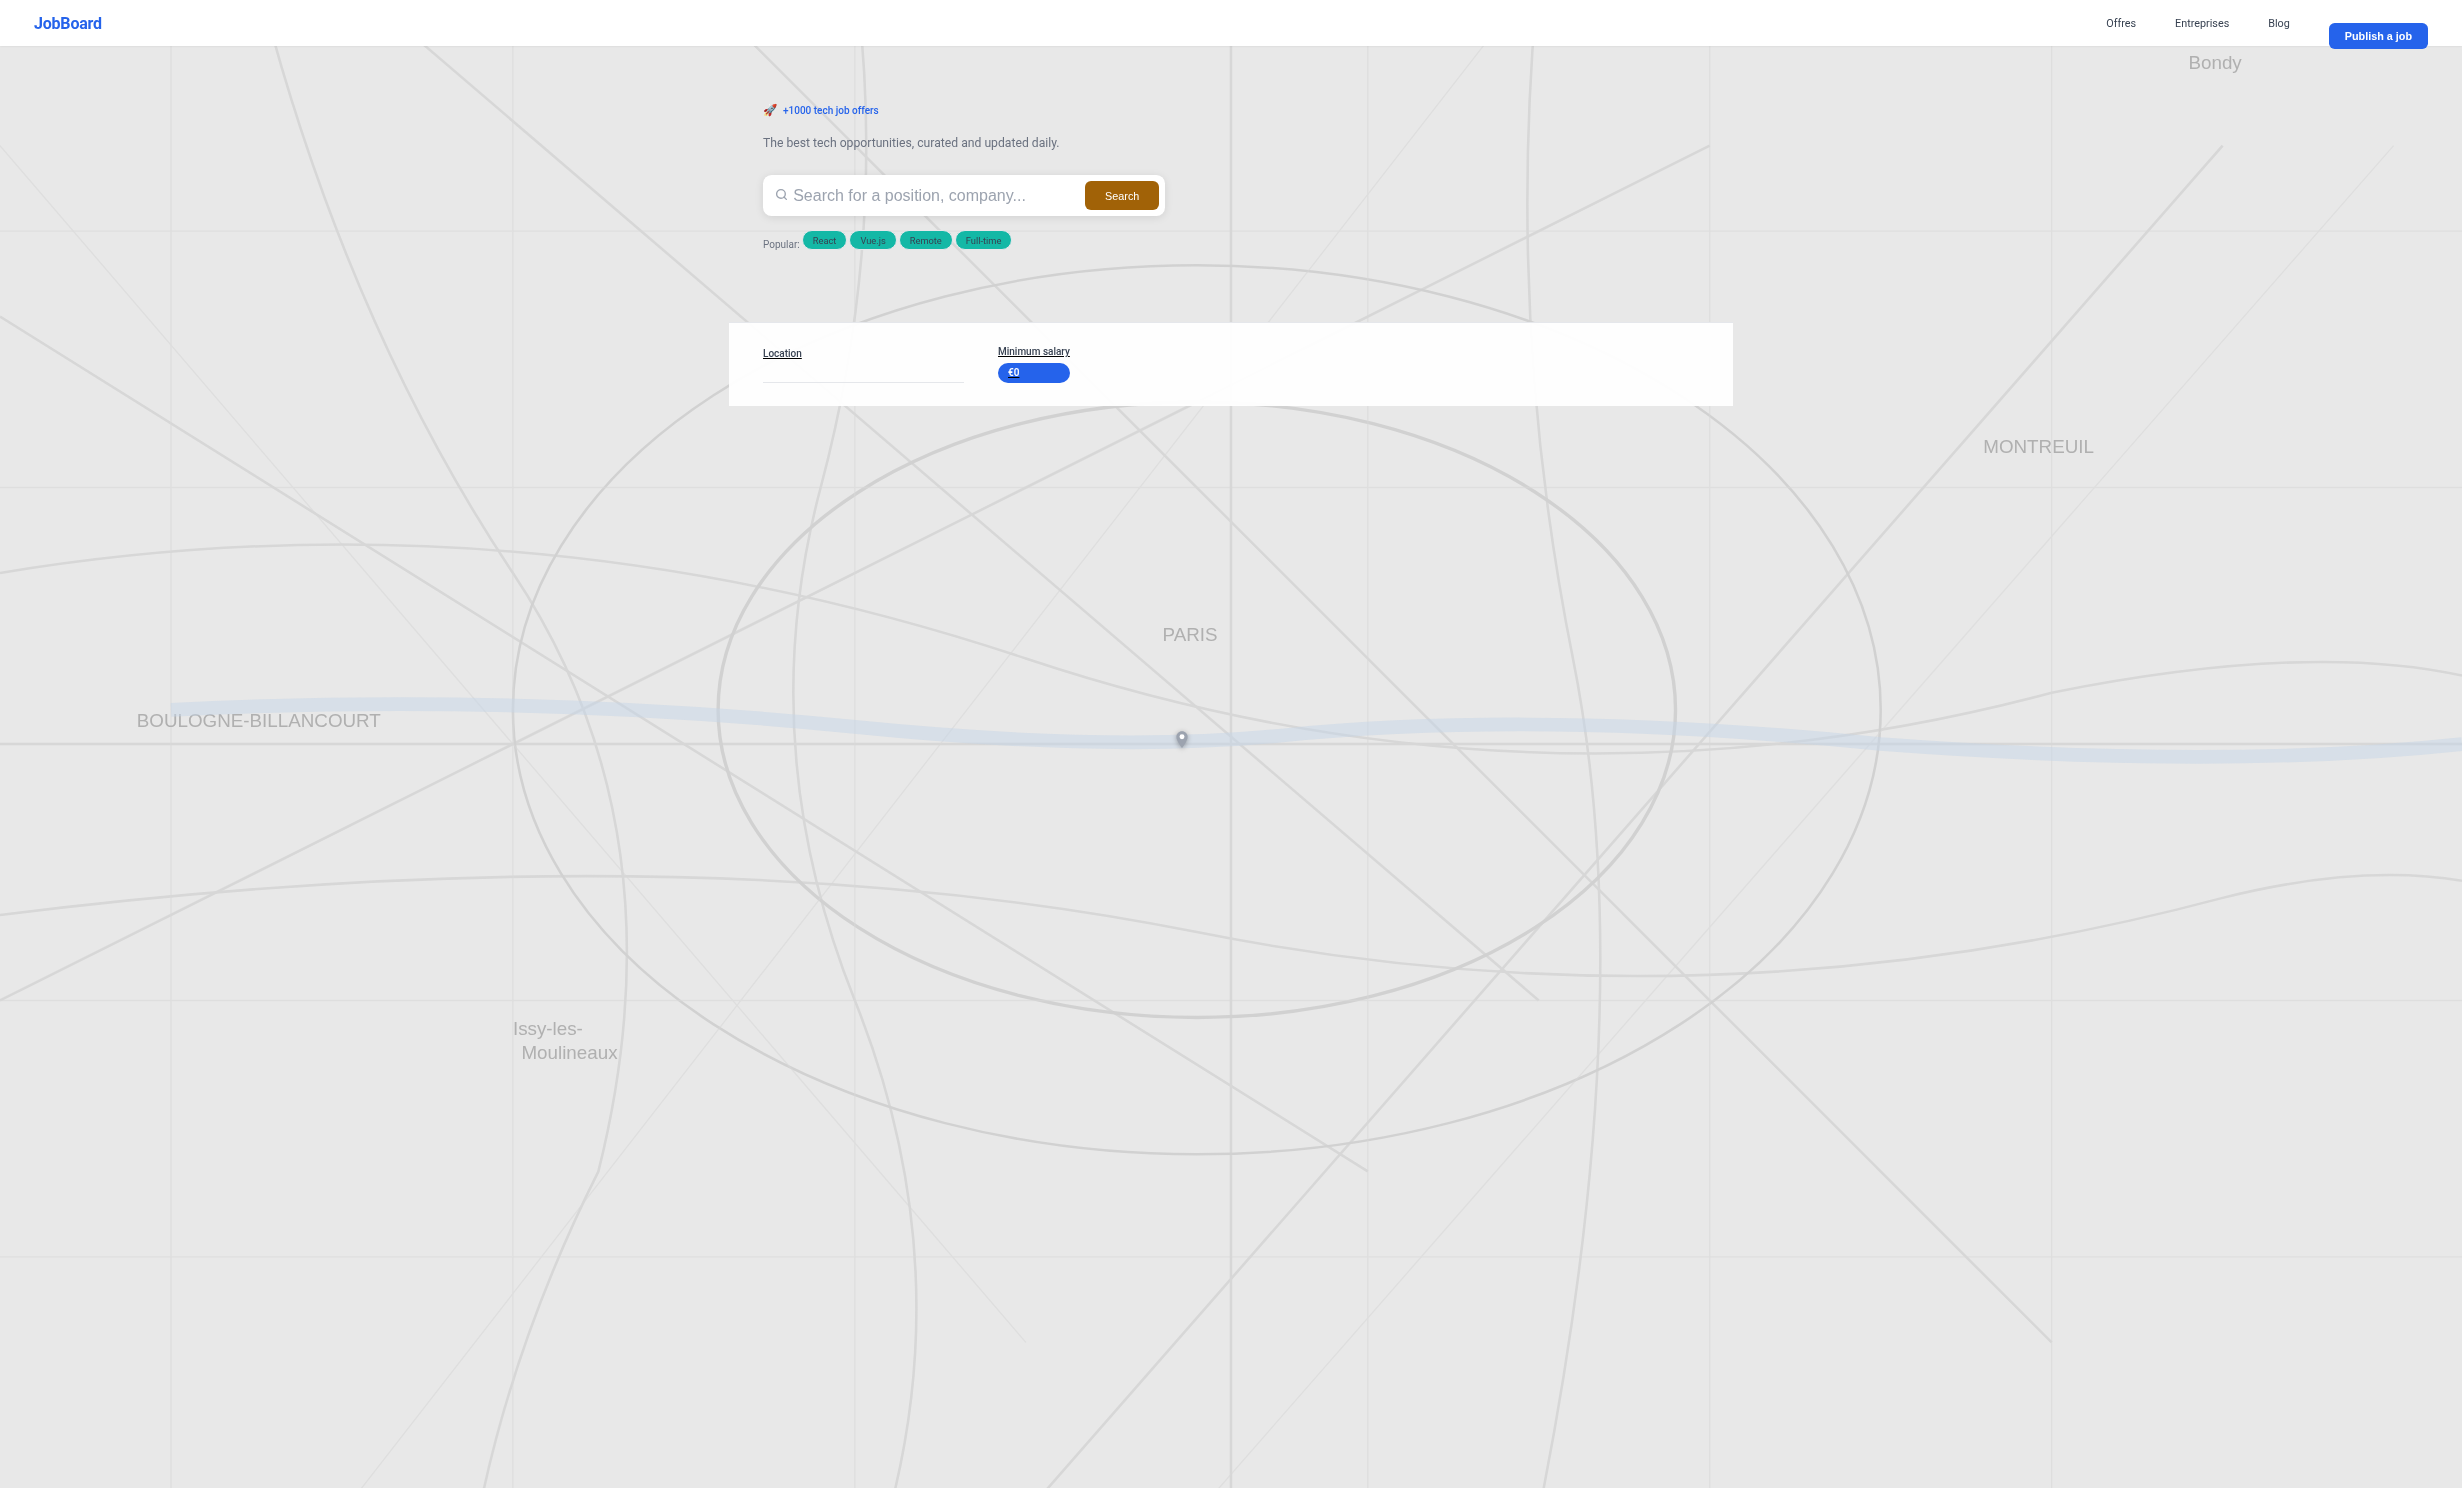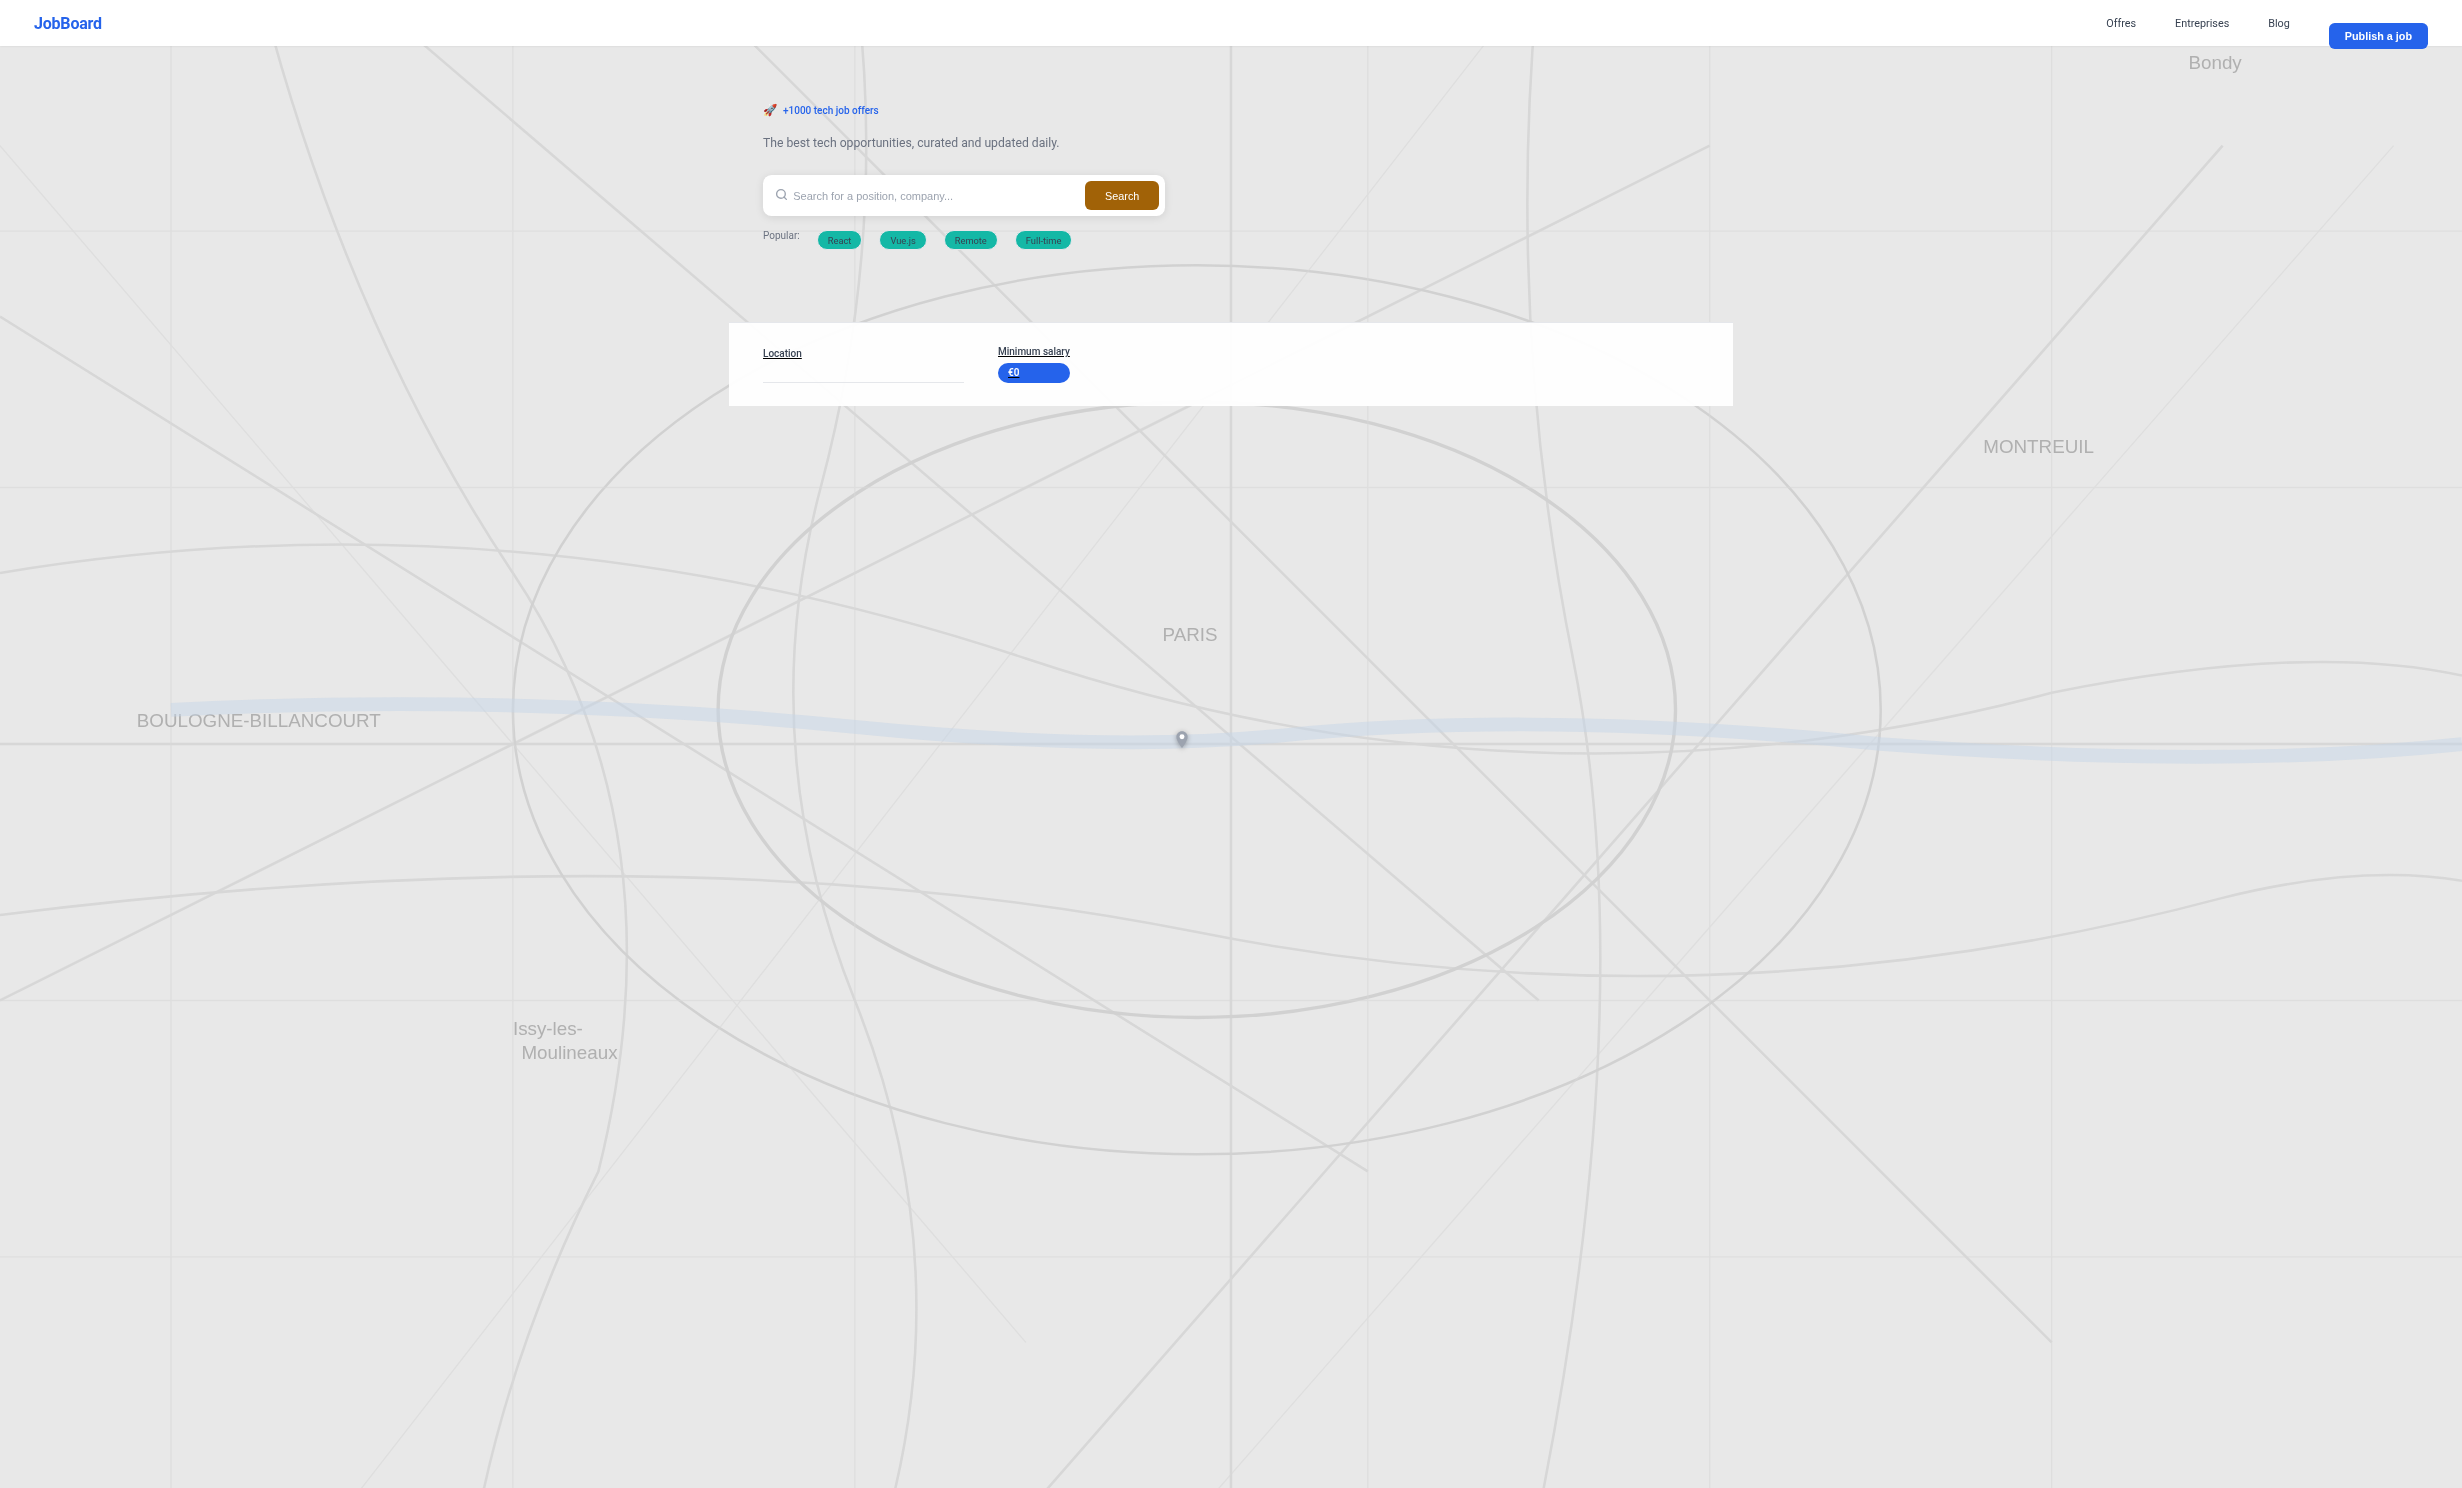--- a/index.html
+++ b/index.html
@@ -142,21 +142,21 @@
     .search-icon {
       color: #9ca3af;
       font-size: 13px;
       flex-shrink: 0;
     }
 
     .search-input {
       flex: 1;
       border: none;
       outline: none;
-      font-size: 11px;
+      font-size: 16px;
       color: #374151;
       background: transparent;
     }
 
     .search-input::placeholder {
       color: #9ca3af;
     }
 
     .search-btn {
       background: #a16207;
@@ -165,22 +165,22 @@
       padding: 8.6px 20px;
       border-radius: 6px;
       font-size: 10.8px;
       font-weight: 400;
       cursor: pointer;
       flex-shrink: 0;
     }
 
     .popular-tags {
       display: flex;
-      align-items: flex-start;
-      gap: 17px;
+      align-items: flex-end;
+      gap: 2px;
       flex-wrap: wrap;
     }
 
     .popular-label {
       font-size: 10px;
       color: #6b7280;
     }
 
     .tag {
       background: #14b8a6;

